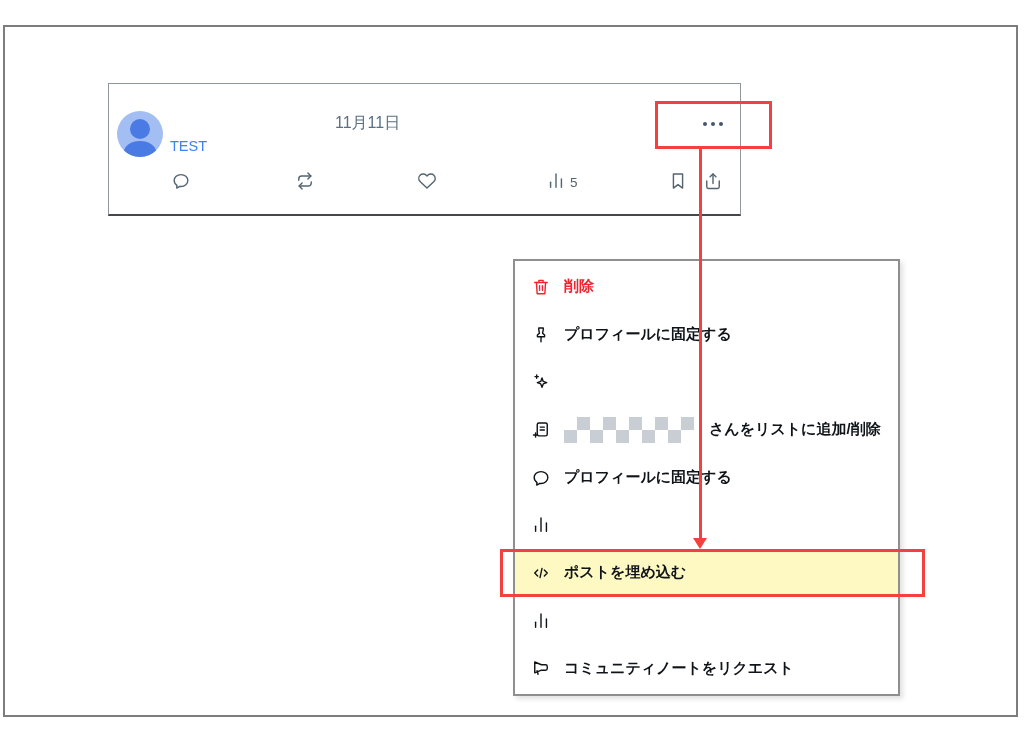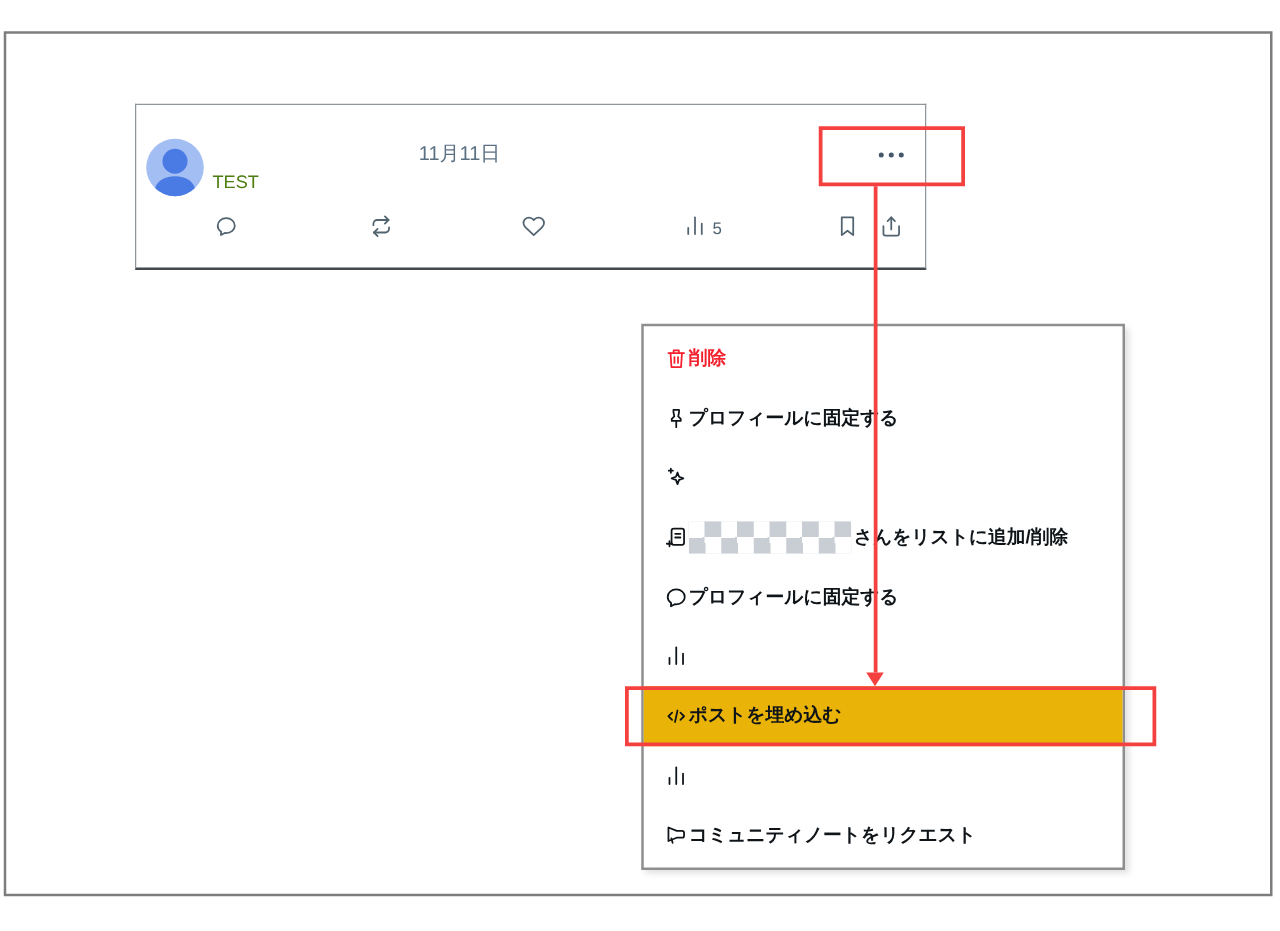--- a/index.html
+++ b/index.html
@@ -13,40 +13,40 @@
 
   
   #post-card { left:103px; top:56px; width:633px; height:133px; background:#fff;
     border:1px solid #8f969c; border-bottom:2px solid #43484d; }
   #avatar { left:112px; top:84px; width:46px; height:46px; border-radius:50%;
     background:#a3bef2; overflow:hidden; }
   #avatar .head { position:absolute; left:13px; top:8px; width:20px; height:20px;
     border-radius:50%; background:#4a7ae4; }
   #avatar .body { position:absolute; left:7px; top:30px; width:32px; height:22px;
     border-radius:50%; background:#4a7ae4; }
-  #author-name { left:165px; top:111px; font-size:14.5px; color:#4d7c0f; }
+  #author-name { left:165px; top:111px; font-size:14.5px; color:#3b82f6; }
   #post-date { left:330px; top:86px; width:90px; font-size:16px; color:#5b7083; }
   #more-button { left:693px; top:90px; width:30px; height:14px; display:flex;
     gap:4px; align-items:center; justify-content:center; cursor:pointer; }
   #more-button i { width:4px; height:4px; border-radius:50%; background:#44576b; }
 
   .action-btn { position:absolute; top:145px; width:22px; height:22px;
     color:#536471; cursor:pointer; display:flex; align-items:center; }
   .action-btn svg { width:20px; height:20px; }
   .action-count { position:absolute; top:148px; font-size:13.5px; color:#536471; }
 
   
   #context-menu { left:508px; top:232px; width:387px; height:437px; background:#fff;
     border:2px solid #8f8f8f; box-shadow:3px 3px 5px rgba(0,0,0,.12);
     display:flex; flex-direction:column; padding:2px 0; }
   .menu-item { flex:1; display:flex; align-items:center; padding-left:16px;
-    font-size:15px; font-weight:700; color:#0f1419; cursor:pointer;
+    gap:13px; font-size:15px; font-weight:700; color:#0f1419; cursor:pointer;
     white-space:nowrap; }
   .menu-item.danger { color:#f4212e; }
-  .menu-item.highlighted { background:#eab308; }
+  .menu-item.highlighted { background:#fef9c3; }
   .mi-icon { width:20px; height:20px; flex:0 0 20px; display:flex;
     align-items:center; justify-content:center; }
   .mi-icon svg { width:20px; height:20px; }
   .censor { display:inline-block; width:130px; height:26px; margin-right:2px;
     background:conic-gradient(#c9ced4 25%, transparent 0 50%, #c9ced4 0 75%, transparent 0);
     background-size:26px 26px; }
 
   
   .annot { z-index:20; pointer-events:none; }
   #annot-box-more { left:650px; top:74px; width:117px; height:48px;

